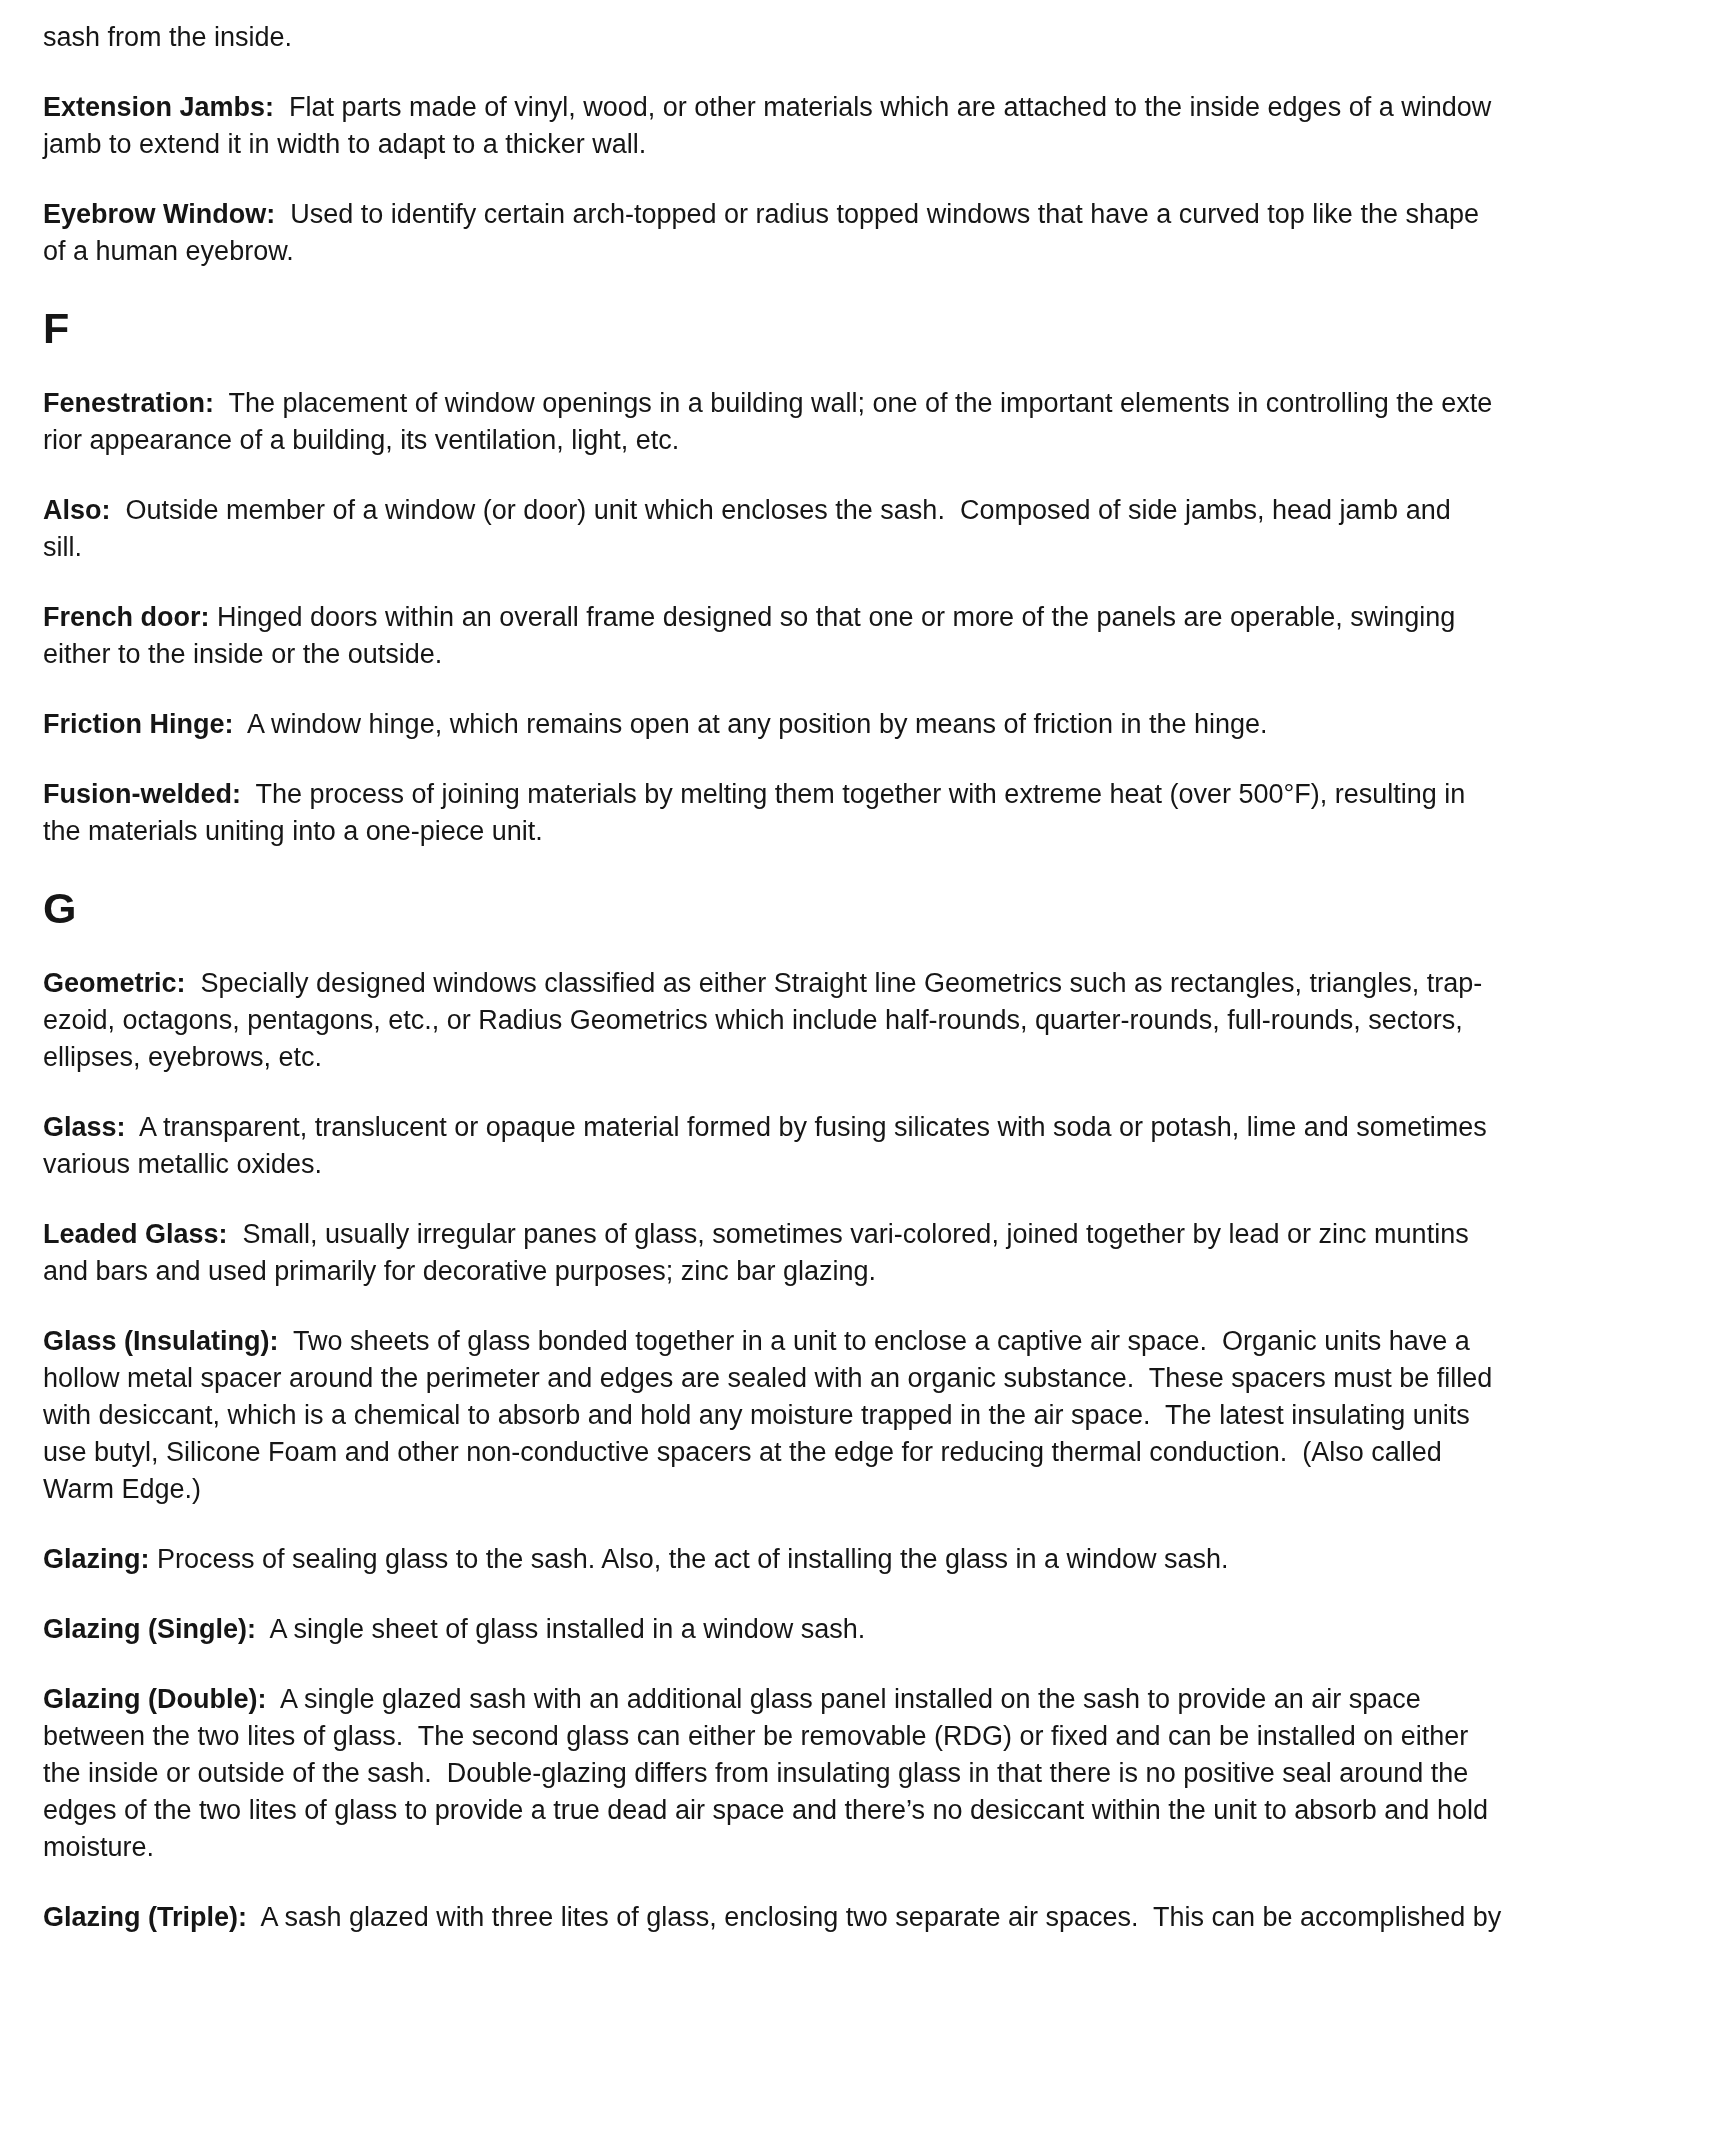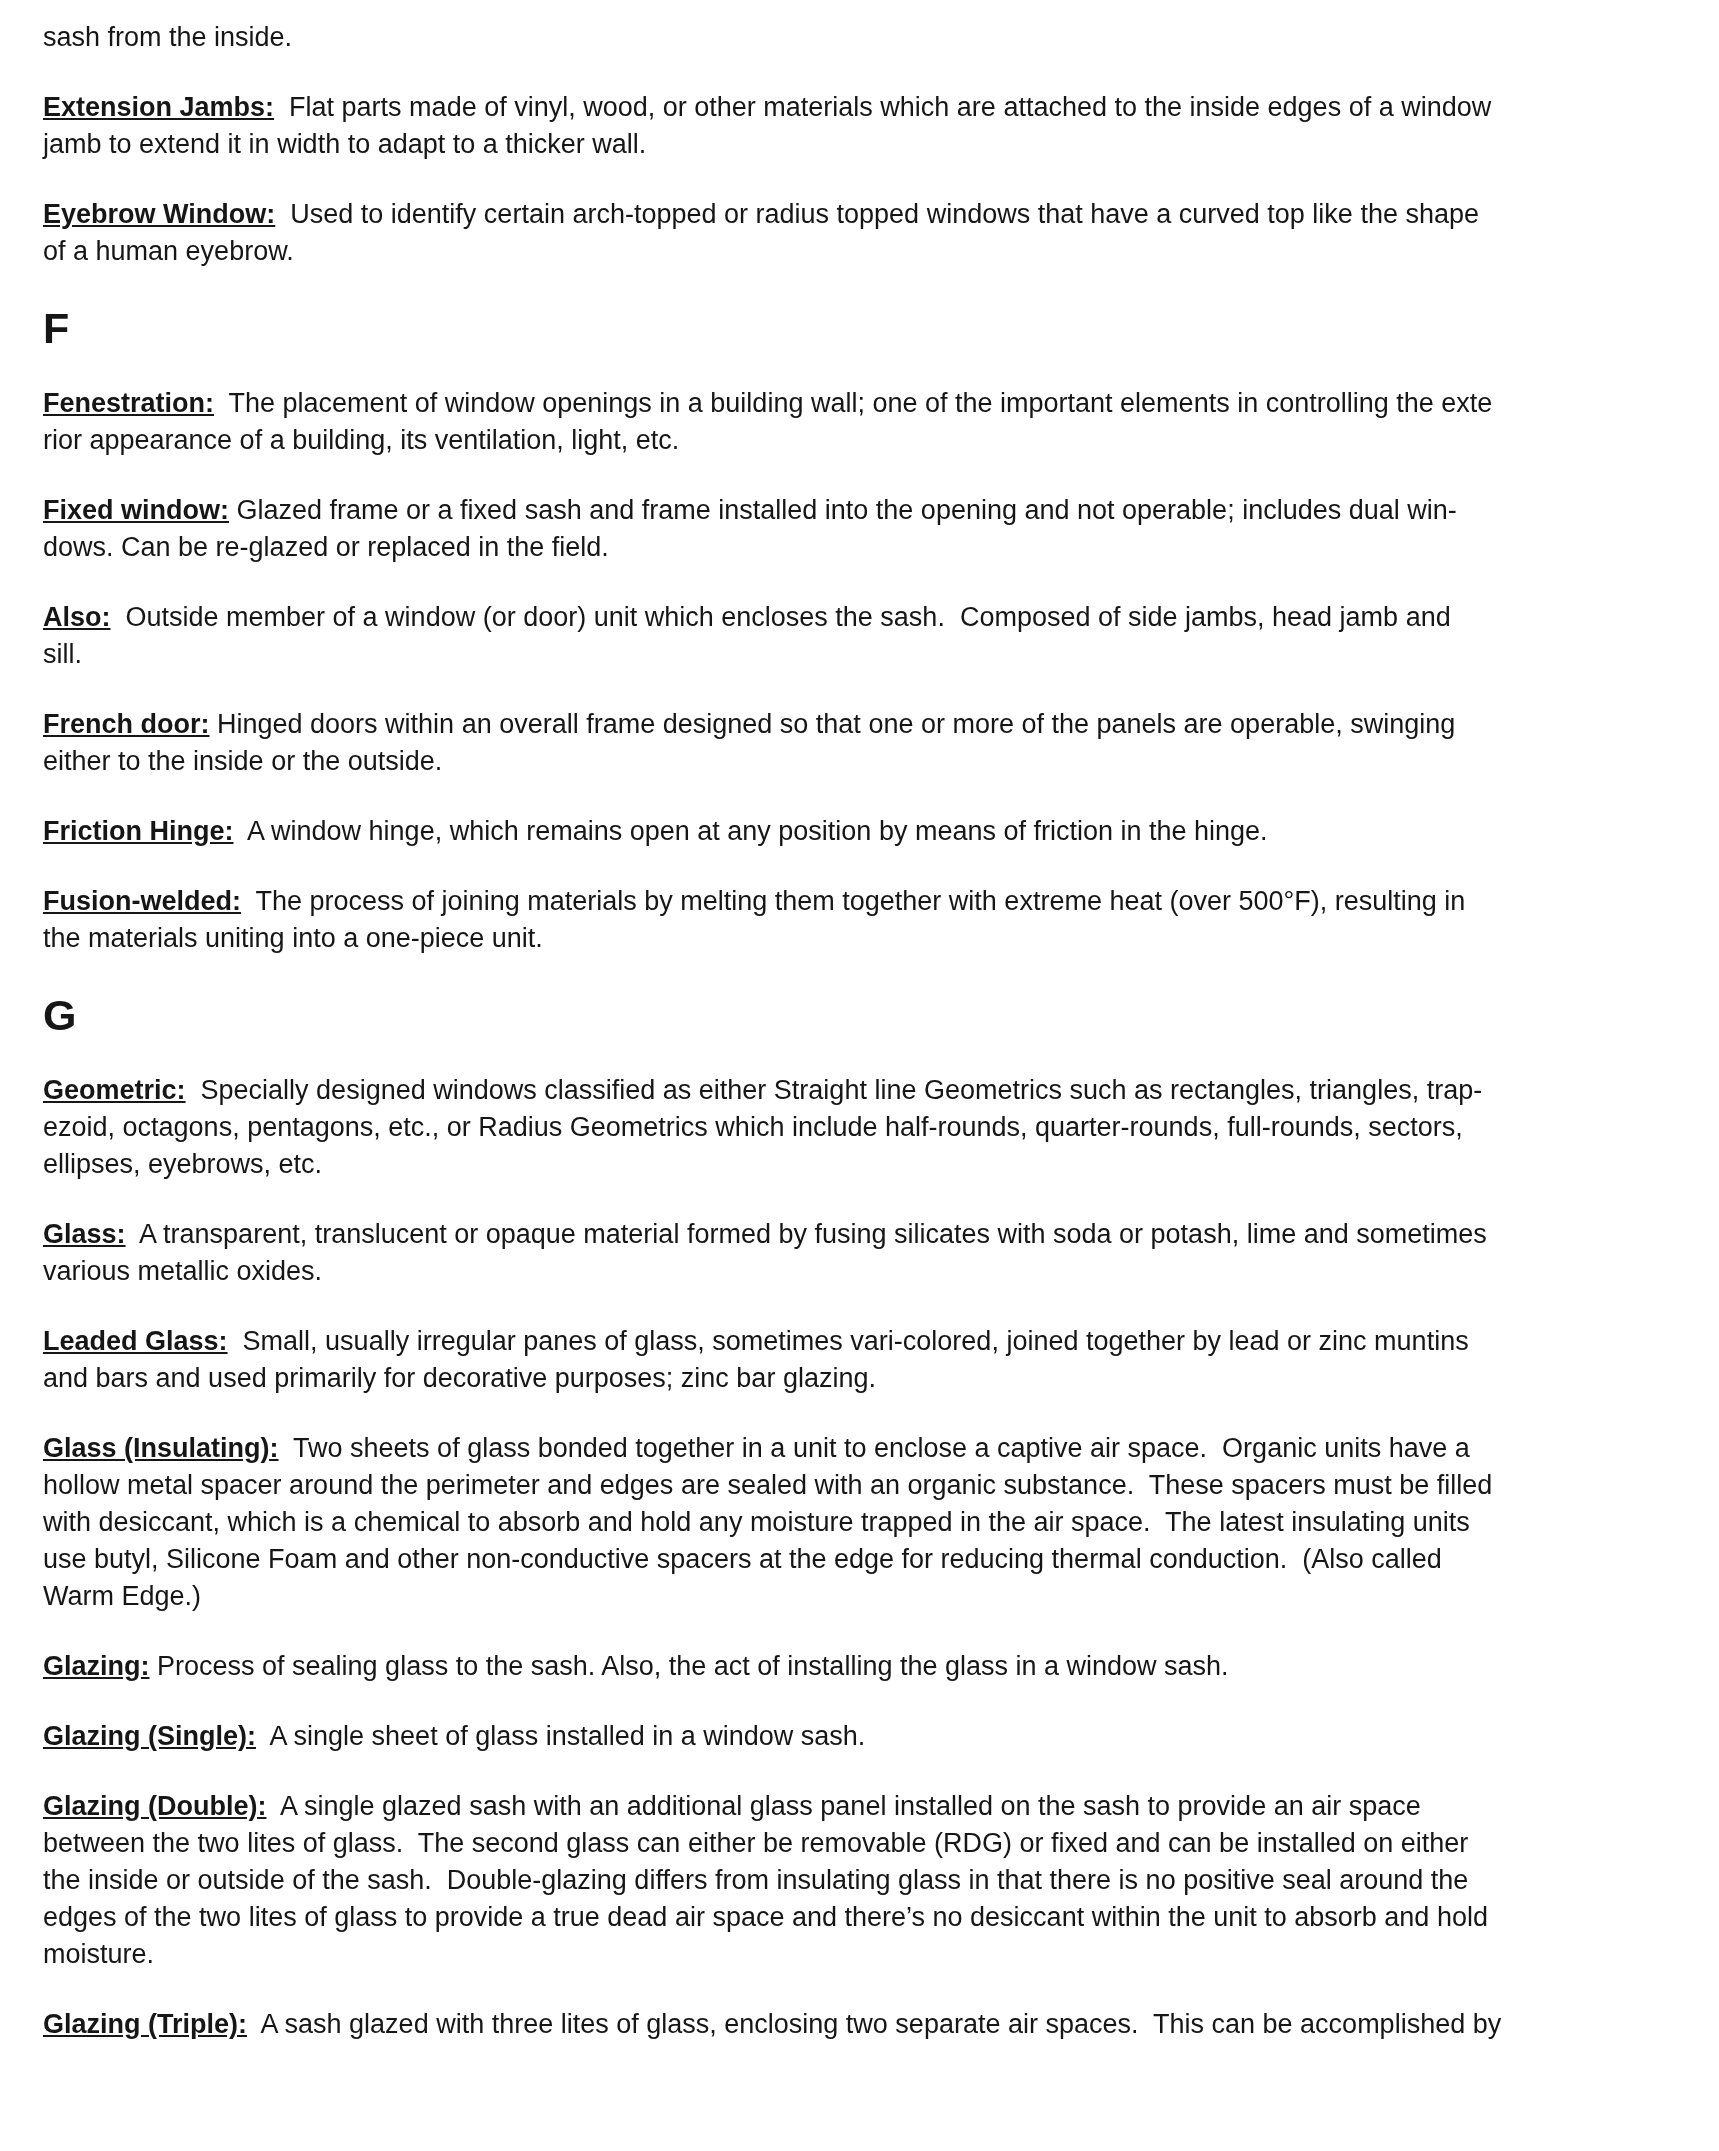--- a/index.html
+++ b/index.html
@@ -21,21 +21,20 @@
   }
   .entry {
     margin: 12px 0 33px 0;
     font-size: 27px;
     line-height: 37px;
     white-space: pre-wrap;
     letter-spacing: 0;
   }
   .entry .term {
     font-weight: bold;
-    text-decoration: underline;
   }
   .section-heading {
     font-size: 43px;
     line-height: 50px;
     font-weight: bold;
     margin: 7.2px 0 32px 0;
     white-space: pre-wrap;
   }
 </style>
 </head>
@@ -49,22 +48,20 @@
 jamb to extend it in width to adapt to a thicker wall.</span></p>
 
   <p class="entry"><span class="term">Eyebrow Window:</span><span class="def">  Used to identify certain arch-topped or radius topped windows that have a curved top like the shape
 of a human eyebrow.</span></p>
 
   <h2 class="section-heading">F</h2>
 
   <p class="entry"><span class="term">Fenestration:</span><span class="def">  The placement of window openings in a building wall; one of the important elements in controlling the exte
 rior appearance of a building, its ventilation, light, etc.</span></p>
 
-  <p class="entry"><span class="term">Fixed window:</span><span class="def"> Glazed frame or a fixed sash and frame installed into the opening and not operable; includes dual win-
-dows. Can be re-glazed or replaced in the field.</span></p>
 
   <p class="entry"><span class="term">Also:</span><span class="def">  Outside member of a window (or door) unit which encloses the sash.  Composed of side jambs, head jamb and
 sill.</span></p>
 
   <p class="entry"><span class="term">French door:</span><span class="def"> Hinged doors within an overall frame designed so that one or more of the panels are operable, swinging
 either to the inside or the outside.</span></p>
 
   <p class="entry"><span class="term">Friction Hinge:</span><span class="def">  A window hinge, which remains open at any position by means of friction in the hinge.</span></p>
 
   <p class="entry"><span class="term">Fusion-welded:</span><span class="def">  The process of joining materials by melting them together with extreme heat (over 500°F), resulting in

